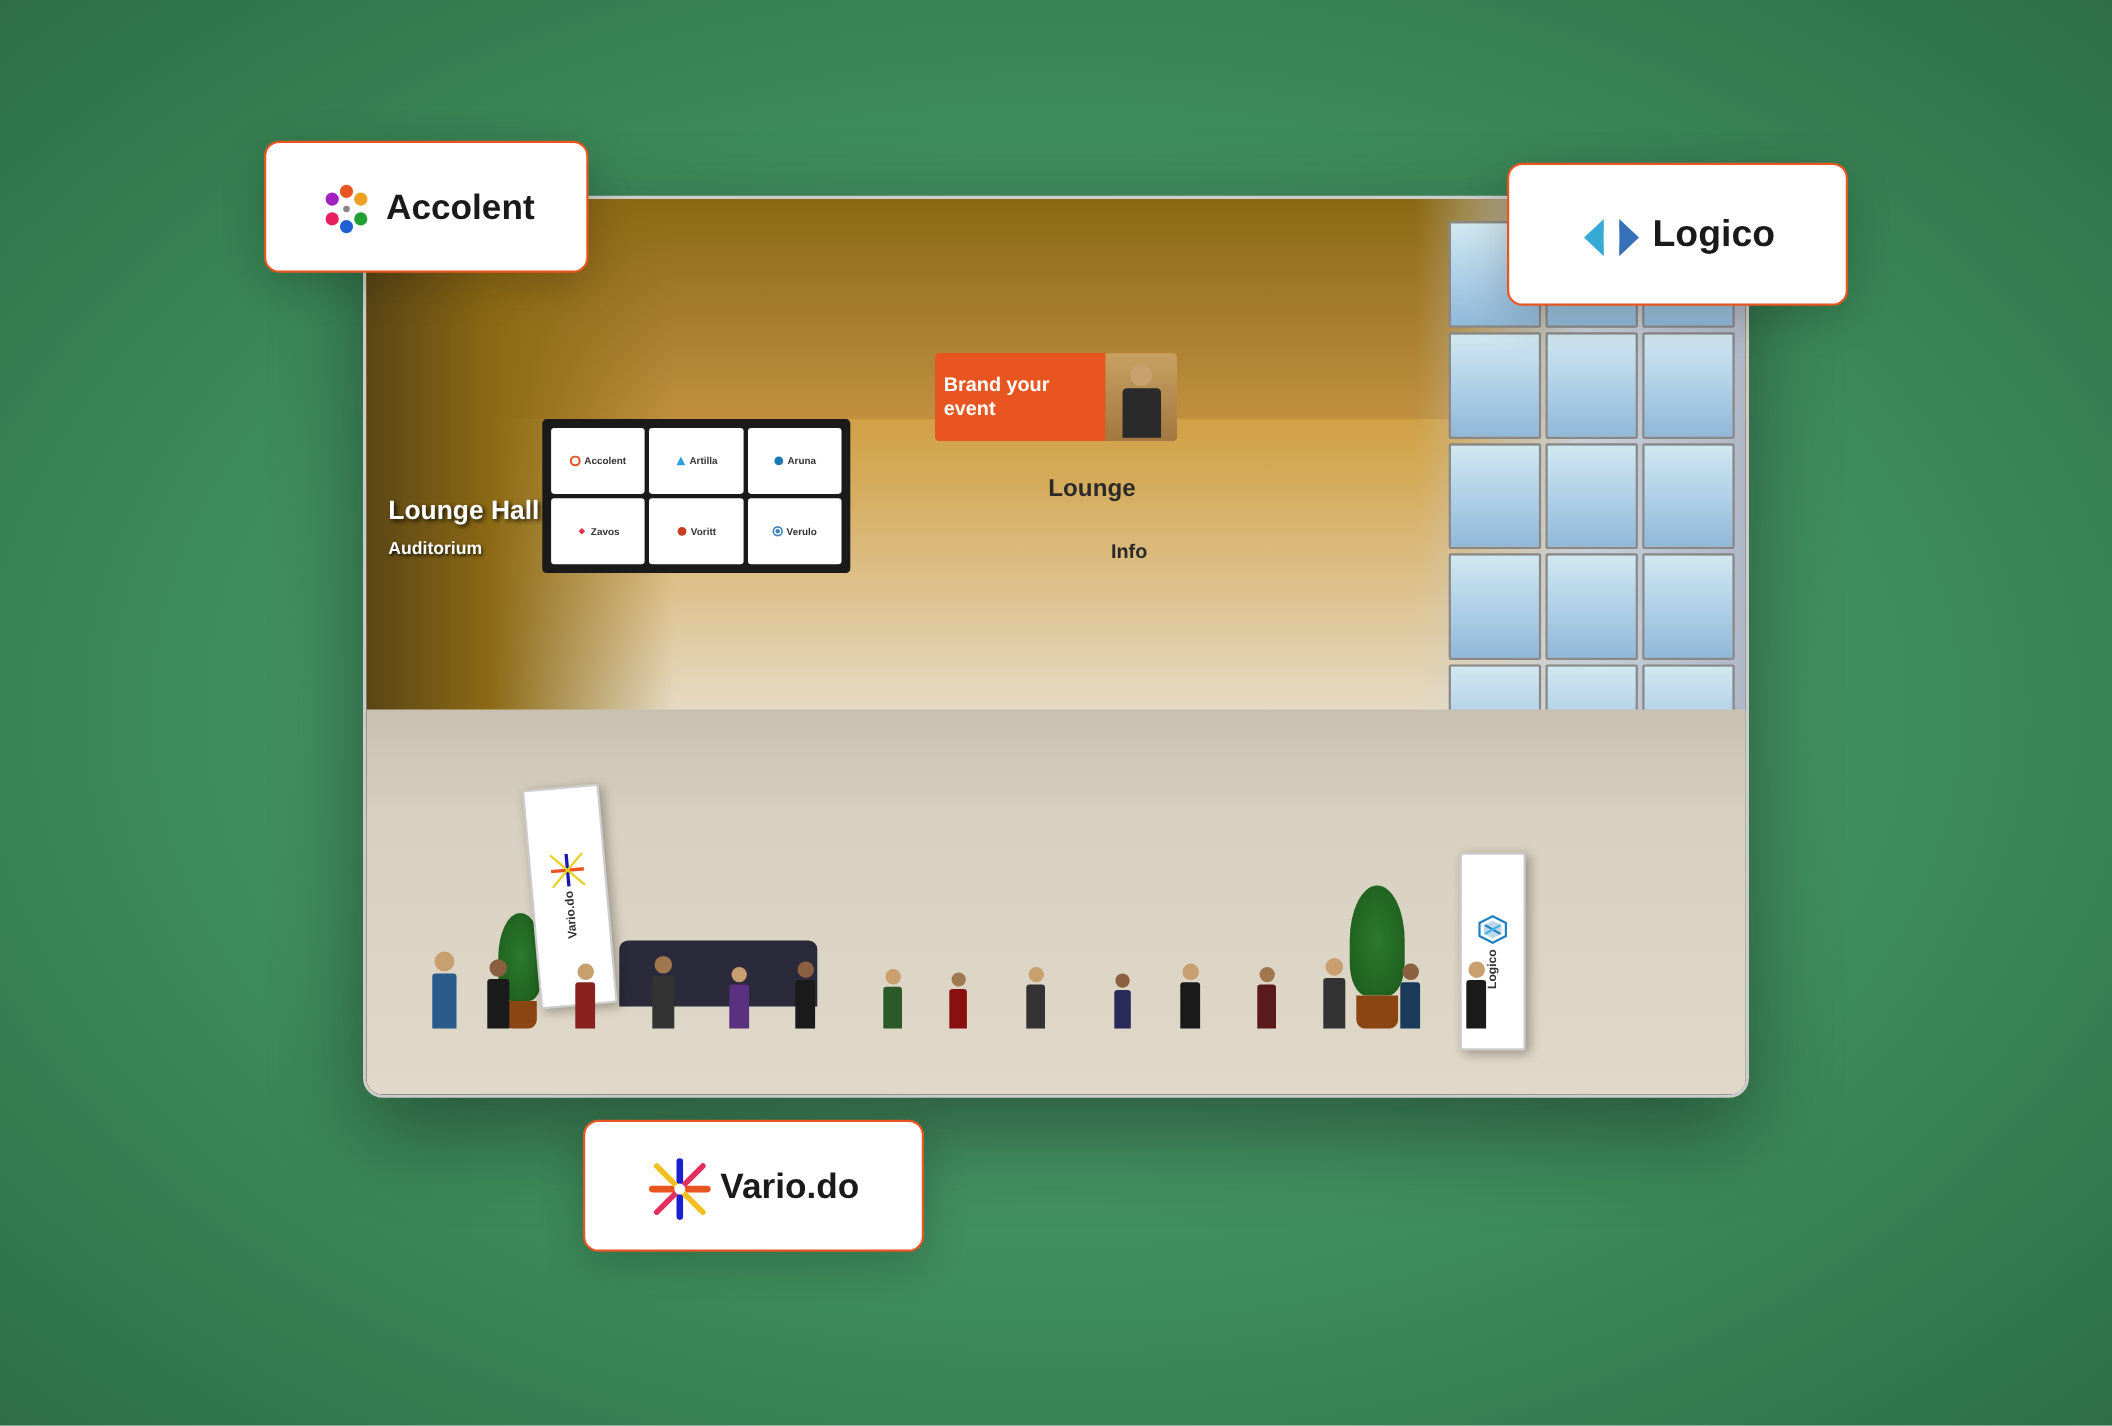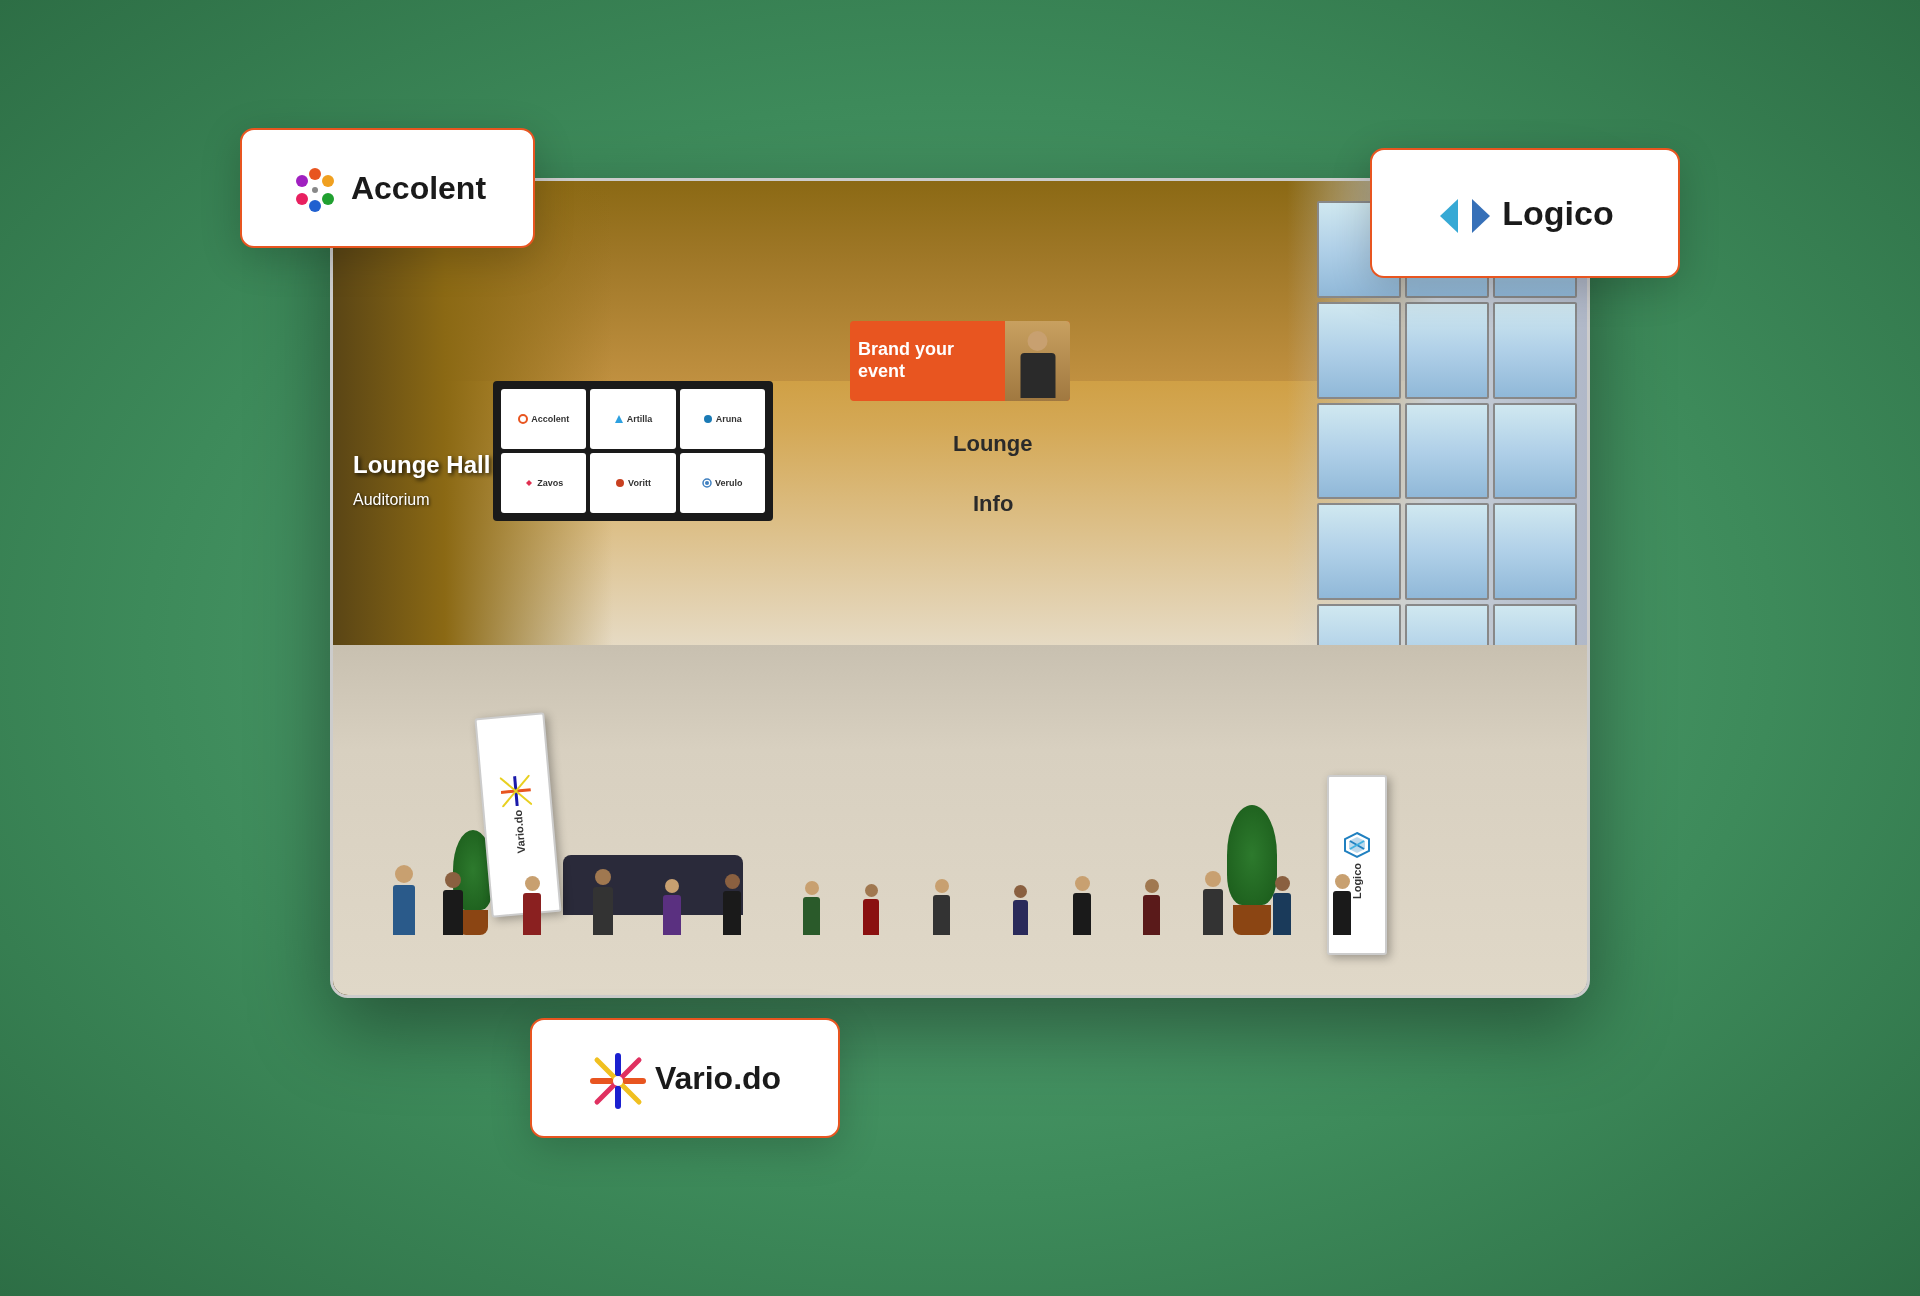--- a/index.html
+++ b/index.html
@@ -195,39 +195,39 @@
       font-weight: 800;
       text-shadow: 2px 2px 4px rgba(0,0,0,0.8);
     }
 
     .auditorium-sign {
       position: absolute;
       top: 310px;
       left: 20px;
       color: white;
       font-size: 16px;
-      font-weight: 400;
+      font-weight: 700;
       text-shadow: 1px 1px 3px rgba(0,0,0,0.8);
     }
 
     .lounge-sign {
       position: absolute;
       top: 250px;
       left: 620px;
       color: #2a2a2a;
       font-size: 22px;
       font-weight: 700;
     }
 
     .info-sign {
       position: absolute;
       top: 310px;
-      left: 640px;
+      left: 677px;
       color: #2a2a2a;
-      font-size: 22px;
+      font-size: 18px;
       font-weight: 700;
     }
 
     
     .people-layer {
       position: absolute;
       bottom: 60px;
       left: 0;
       right: 0;
       height: 300px;

